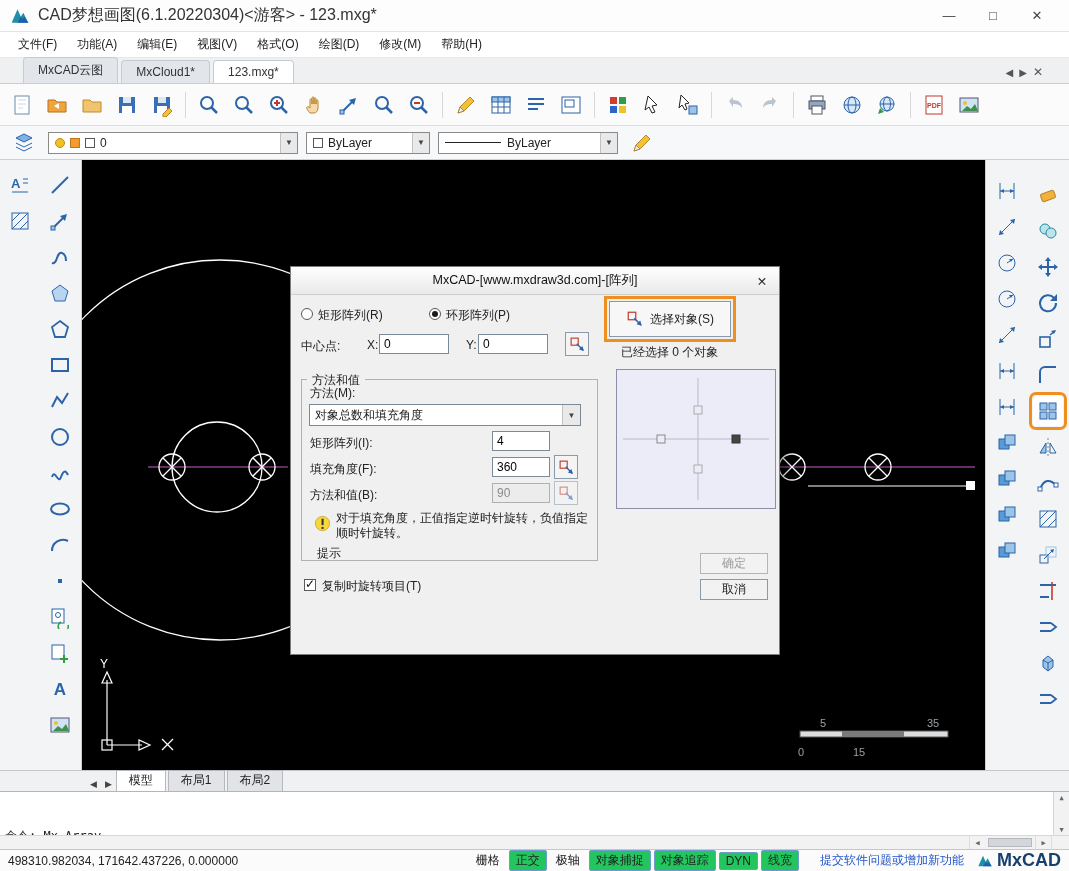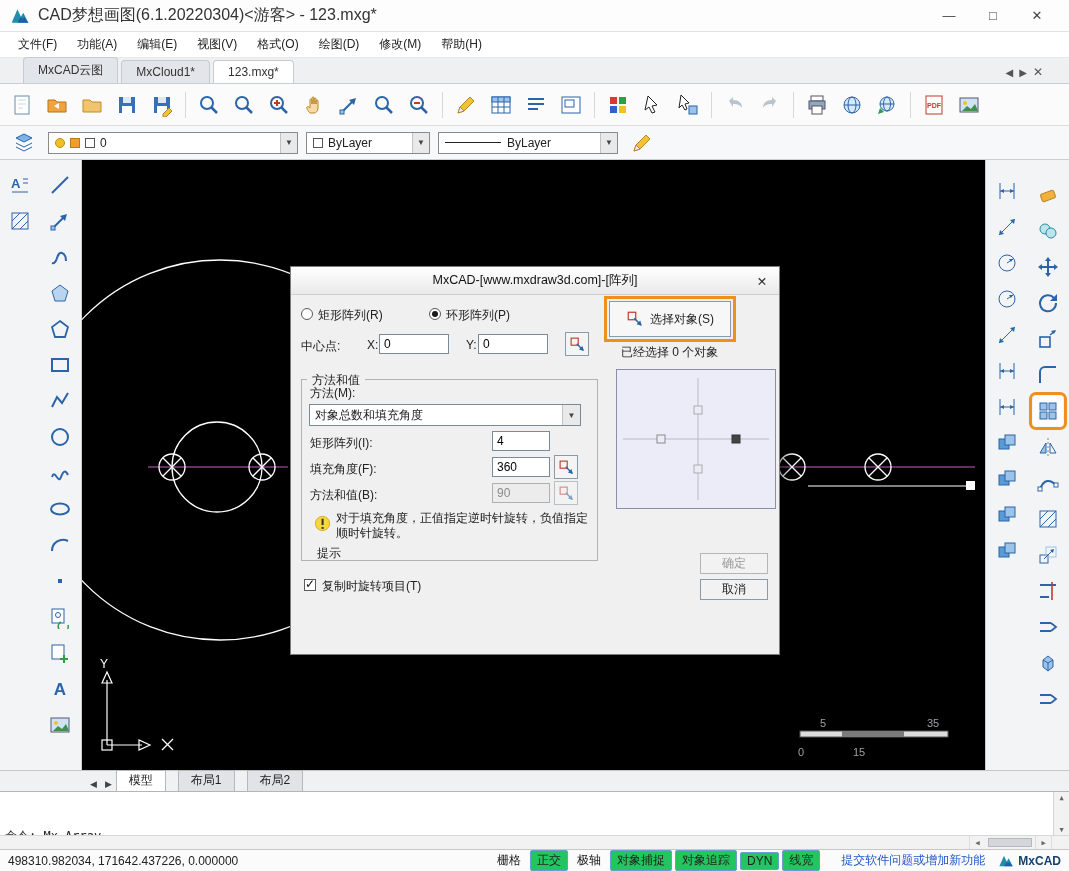--- a/index.html
+++ b/index.html
@@ -72,40 +72,40 @@
   .dsel .arrowbox { margin-left:auto; width:18px; height:20px; background:#e9e9e9; border-left:1px solid #c2c2c2; display:flex; align-items:center; justify-content:center; font-size:8px; color:#444; }
   .btn { width:68px; height:21px; border:1px solid #8a9aa8; background:#f2f2f2; display:flex; align-items:center; justify-content:center; }
   .btn.dis { color:#9b9b9b; border-color:#b5b5b5; }
   .chk { width:12px; height:12px; border:1px solid #5a5a5a; background:#fff; display:inline-block; position:relative; }
   .chk.on::after { content:"✓"; position:absolute; left:0; top:-3px; font-size:12px; color:#111; }
   .preview { left:325px; top:74px; width:160px; height:140px; background:#ececf8; border:1px solid #8d8da8; }
 
   
   .layoutbar { position:absolute; top:770px; left:0; width:100%; height:21px; background:#f0f1f3; border-top:1px solid #c6c6c6; display:flex; align-items:flex-end; padding-left:86px; font-size:12px; }
   .lnav { font-size:9px; color:#444; padding:2px 4px; }
-  .ltab { padding:1px 12px 2px; background:#e1e3e7; border:1px solid #b5b9bf; border-bottom:none; margin-right:12px; }
+  .ltab { padding:1px 12px 2px; background:#e1e3e7; border:1px solid #b5b9bf; border-bottom:none; margin-right:2px; }
   .ltab.active { background:#fff; }
 
   
   .cmdwin { position:absolute; top:791px; left:0; width:100%; height:58px; background:#fff; border-top:1px solid #b5b5b5; font-family:"DejaVu Sans Mono",monospace; font-size:12px; }
   .cmdlines { position:absolute; left:5px; top:2px; line-height:17px; white-space:pre; }
   .vscroll { position:absolute; right:0; top:0; width:16px; height:44px; background:#f2f2f2; border-left:1px solid #d5d5d5; display:flex; flex-direction:column; justify-content:space-between; align-items:center; font-size:7px; color:#666; }
   .vscroll span { padding:2px 0; }
   .hscroll { position:absolute; bottom:0; left:0; width:100%; height:14px; background:#f2f2f2; border-top:1px solid #d8d8d8; display:flex; align-items:center; justify-content:flex-end; font-size:7px; color:#666; }
   .hbtn { width:16px; height:13px; display:flex; align-items:center; justify-content:center; border-left:1px solid #ddd; }
   .hthumb { width:44px; height:9px; background:#d3d6da; border:1px solid #b5b9bf; margin:0 3px; }
 
   
   .statusbar { position:absolute; top:849px; left:0; width:100%; height:22px; background:#fbfbfb; border-top:1px solid #c6c6c6; display:flex; align-items:center; padding:0 8px; gap:3px; }
   .coords { color:#222; }
   .toggles { margin-left:auto; display:flex; gap:3px; align-items:center; }
   .tg { padding:1px 6px; color:#222; }
   .tg.on { border:1px solid #6f9cd0; background:#22c55e; border-radius:2px; }
   .fblink { color:#2255cc; margin-left:18px; }
-  .brand { display:flex; align-items:center; gap:4px; margin-left:10px; font-weight:bold; color:#16406e; font-size:12px; }
+  .brand { display:flex; align-items:center; gap:4px; margin-left:10px; font-weight:bold; color:#16406e; font-size:18px; }
   .brand svg { width:16px; height:16px; }
 </style>
 </head>
 <body>
 
 <svg width="0" height="0" style="position:absolute">
   <defs>
     <symbol id="sym-logo" viewBox="0 0 24 24">
         <path d="M2 20L9 4l4 9 3-5 6 12z" fill="#1f8fa8"></path>
         <path d="M9 20l4-7 2 3 2-3 5 7z" fill="#1f5fae"></path>

